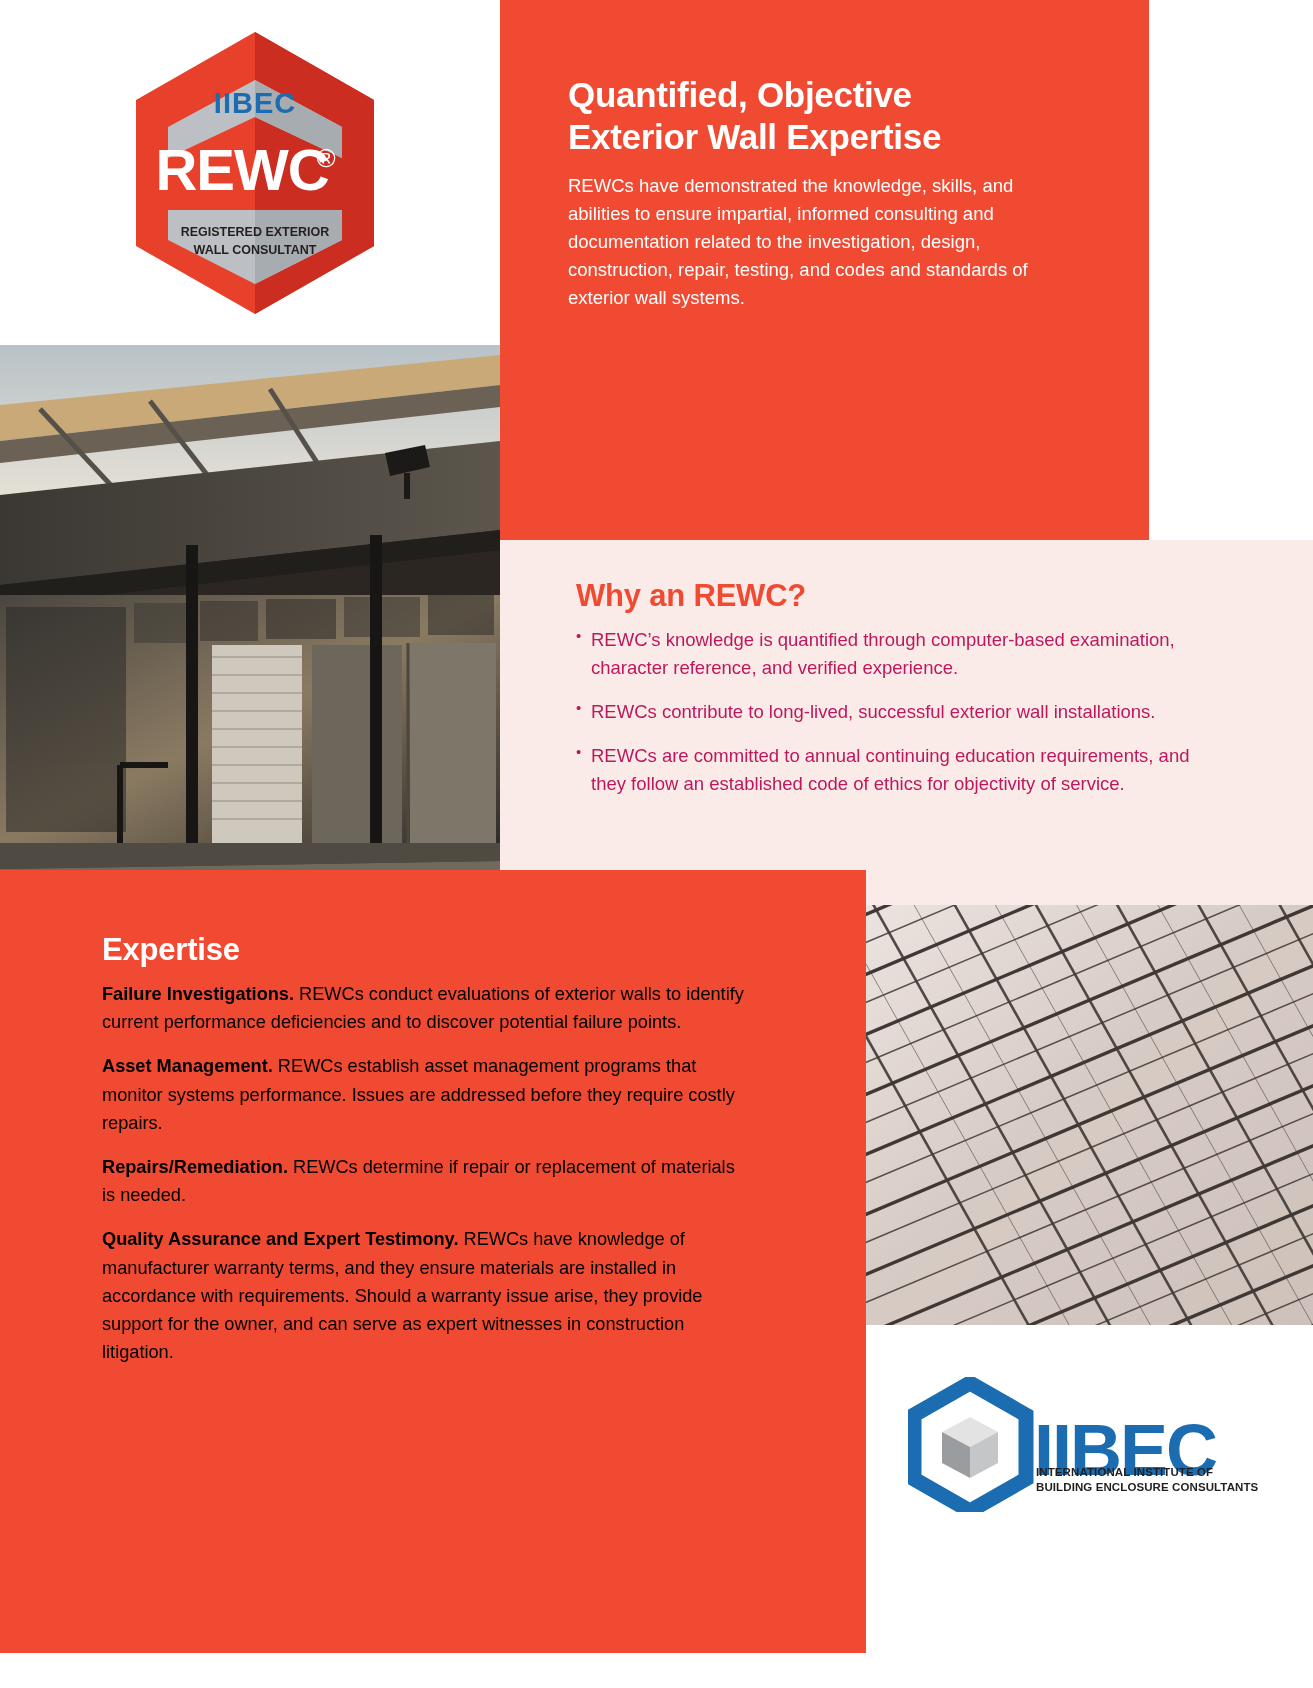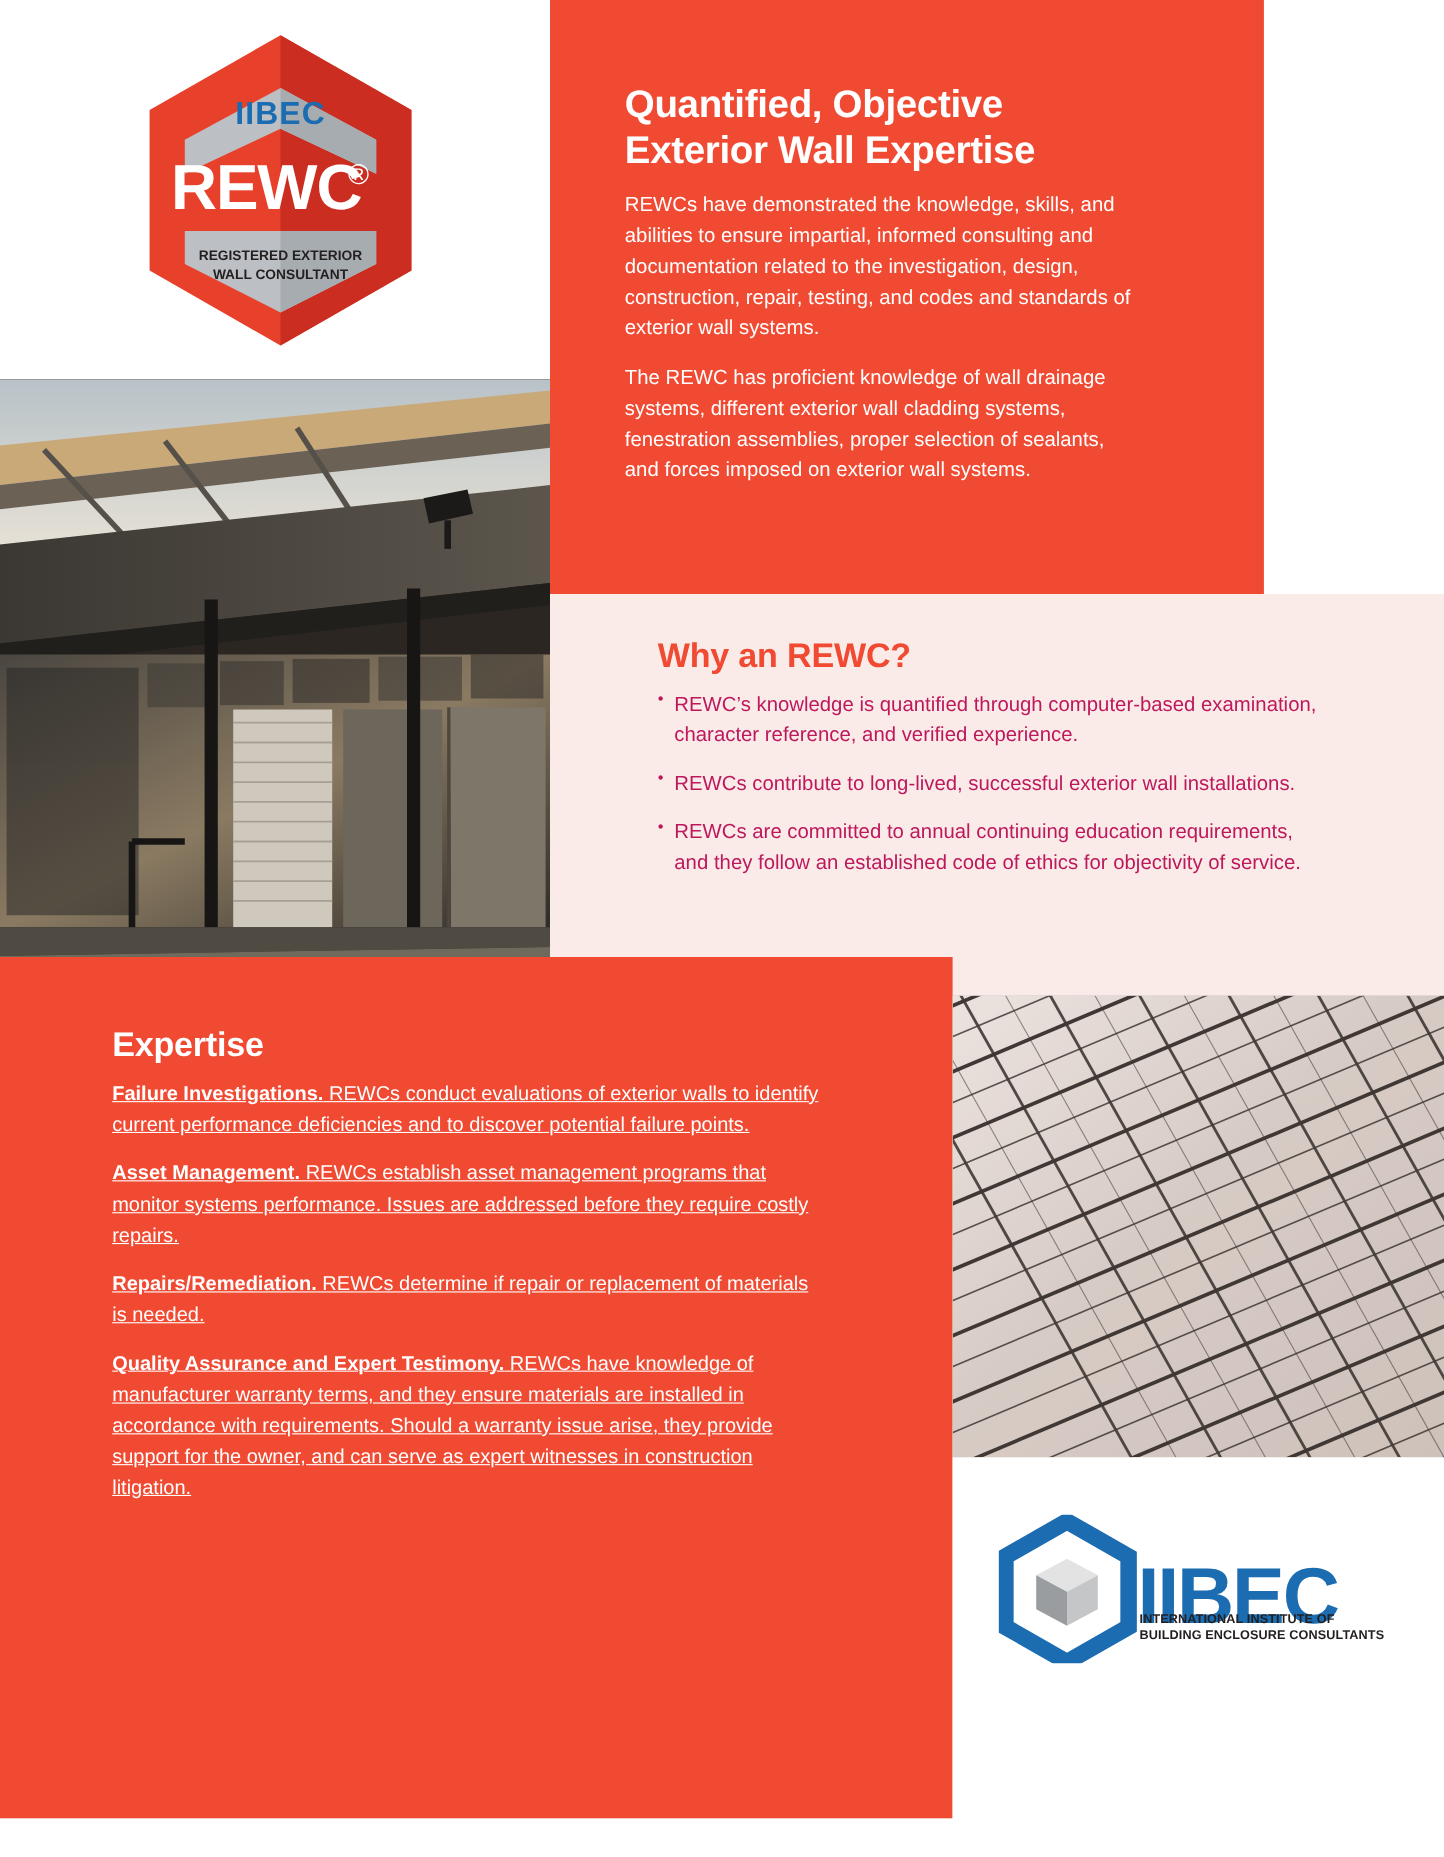--- a/index.html
+++ b/index.html
@@ -17,32 +17,32 @@
 
   
   #hero{left:500px;top:0;width:649px;height:540px;background:#F04A32;
         padding:74px 112px 0 68px;}
   #hero h1{margin:0 0 14px 0;color:#ffffff;font-size:35px;line-height:1.2;
            font-weight:bold;letter-spacing:-.3px;}
   #hero p{margin:0 0 16px 0;color:#ffffff;font-size:18.5px;line-height:1.52;}
 
   
   #why{left:500px;top:540px;width:813px;height:428px;background:#FBEBE8;
-       padding:38px 112px 0 98px;}
+       padding:38px 112px 0 76px;}
   #why h2{margin:0 0 12px 0;color:#F04A32;font-size:31px;font-weight:bold;letter-spacing:-.2px;}
   #why ul{margin:0;padding:0;list-style:none;}
   #why li{position:relative;color:#be185d;font-size:18.5px;line-height:1.52;
           margin:0 0 16px 0;padding-left:15px;}
   #why li:before{content:"\2022";position:absolute;left:0;top:-1px;font-size:15px;}
 
   
   #expertise{left:0;top:870px;width:866px;height:783px;background:#F04A32;
              padding:62px 120px 0 102px;}
   #expertise h2{margin:0 0 12px 0;color:#ffffff;font-size:31px;font-weight:bold;letter-spacing:-.2px;}
-  #expertise p{margin:0 0 16px 0;color:#ffffff;font-size:18.2px;line-height:1.55;text-decoration:underline;}
+  #expertise p{margin:0 0 16px 0;color:#000000;font-size:18.2px;line-height:1.55;}
   #expertise p b{font-weight:bold;}
 
   
   #sky-photo{left:866px;top:905px;width:447px;height:420px;overflow:hidden;background:#cfc9c5;}
 
   
   #logo-panel{left:866px;top:1325px;width:447px;height:363px;background:#ffffff;}
   #iibec-logo{position:absolute;left:42px;top:52px;width:340px;height:135px;}
   #iibec-tagline{position:absolute;left:170px;top:140px;width:250px;
       color:#231f20;font-size:11.5px;font-weight:bold;line-height:1.28;letter-spacing:.1px;}
@@ -139,21 +139,20 @@
 
     <rect x="0" y="498" width="500" height="62" fill="#2a2724"></rect>
     <polygon points="0,498 500,498 500,516 0,524" fill="#4f4a42"></polygon>
     <polygon points="0,524 500,516 500,534 0,544" fill="#6f6a5c"></polygon>
   </svg>
 </div>
 
 <div class="block" id="hero">
   <h1>Quantified, Objective Exterior Wall Expertise</h1>
   <p>REWCs have demonstrated the knowledge, skills, and abilities to ensure impartial, informed consulting and documentation related to the investigation, design, construction, repair, testing, and codes and standards of exterior wall systems.</p>
-  <p>The REWC has proficient knowledge of wall drainage systems, different exterior wall cladding systems, fenestration assemblies, proper selection of sealants, and forces imposed on exterior wall systems.</p>
 </div>
 
 <div class="block" id="why">
   <h2>Why an REWC?</h2>
   <ul>
     <li>REWC’s knowledge is quantified through computer-based examination, character reference, and verified experience.</li>
     <li>REWCs contribute to long-lived, successful exterior wall installations.</li>
     <li>REWCs are committed to annual continuing education requirements, and they follow an established code of ethics for objectivity of service.</li>
   </ul>
 </div>

